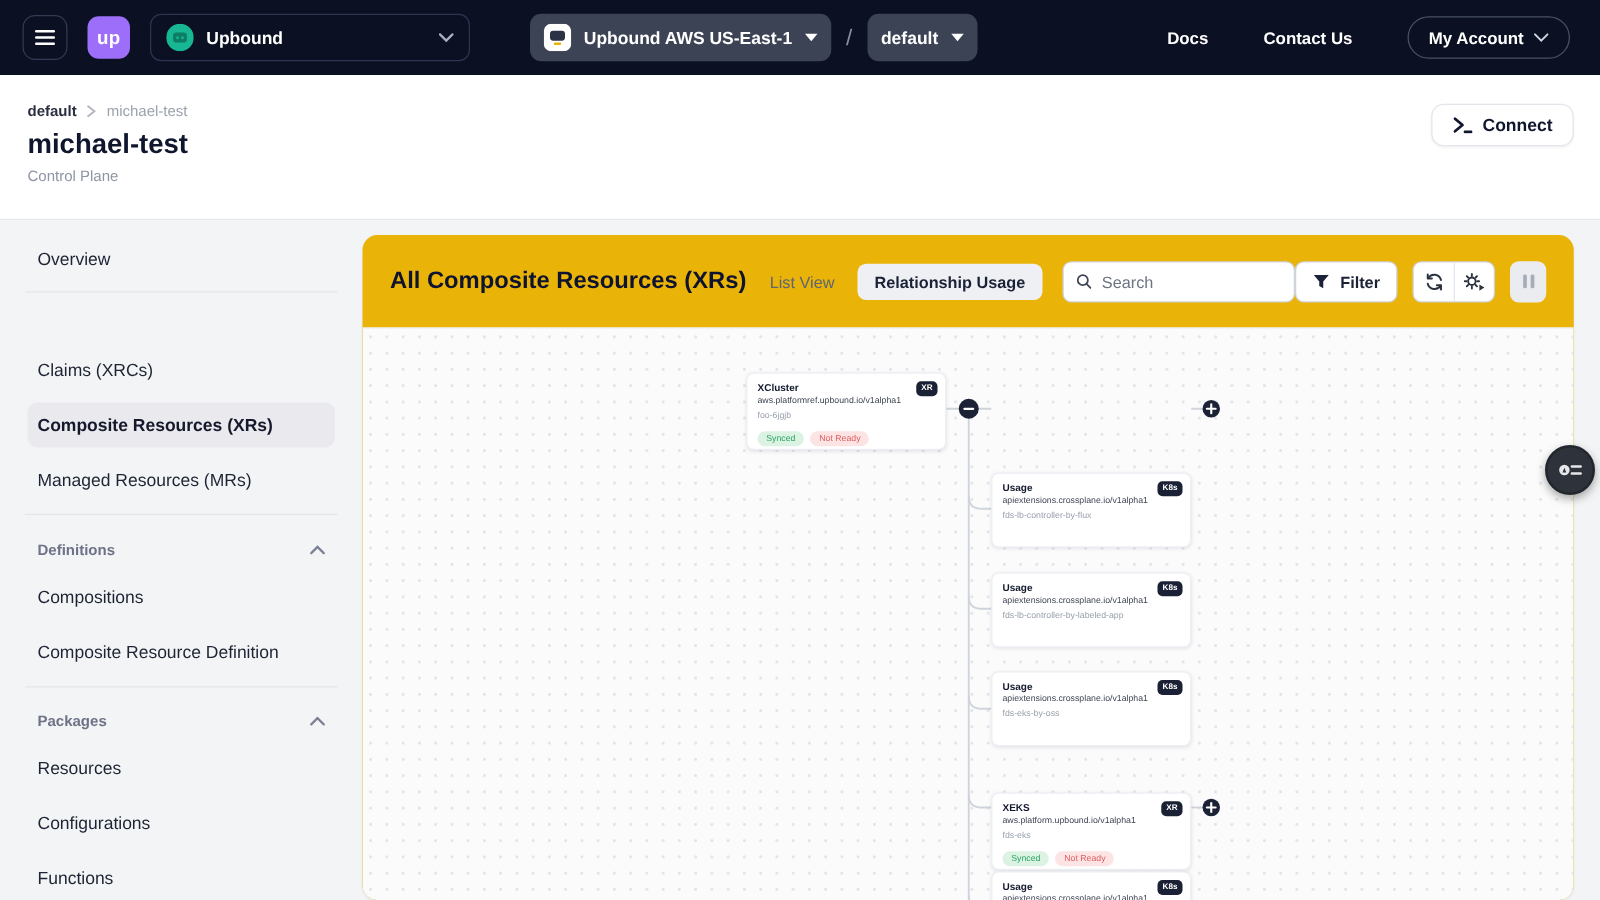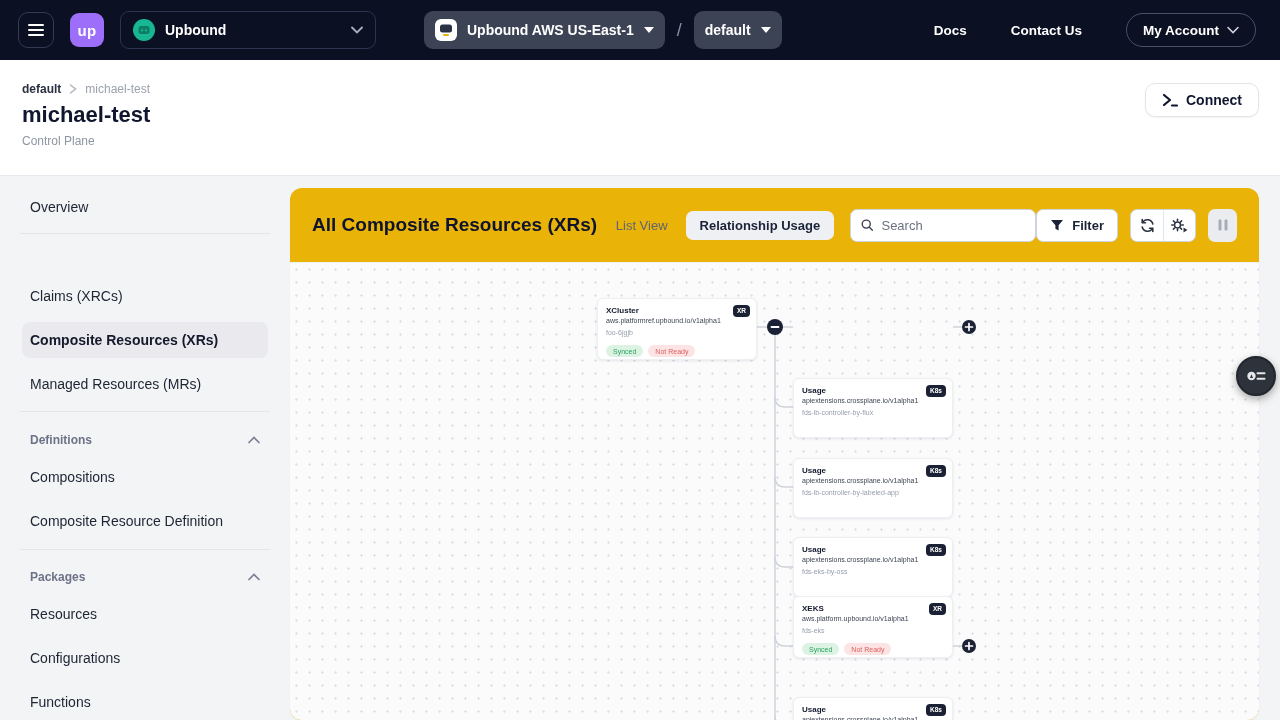--- a/index.html
+++ b/index.html
@@ -381,21 +381,21 @@
       <span class="badge">K8s</span>
     </div>
 
     <div class="gnode" style="left:503px; top:274px; height:60px">
       <div class="nt">Usage</div>
       <div class="na">apiextensions.crossplane.io/v1alpha1</div>
       <div class="nn">fds-eks-by-oss</div>
       <span class="badge">K8s</span>
     </div>
 
-    <div class="gnode" style="left:503px; top:333px; height:62px">
+    <div class="gnode" style="left:503px; top:371px; height:62px">
       <div class="nt">XEKS</div>
       <div class="na">aws.platform.upbound.io/v1alpha1</div>
       <div class="nn">fds-eks</div>
       <span class="badge">XR</span>
       <div class="pill-row">
         <span class="pill synced">Synced</span>
         <span class="pill notready">Not Ready</span>
       </div>
     </div>
 

